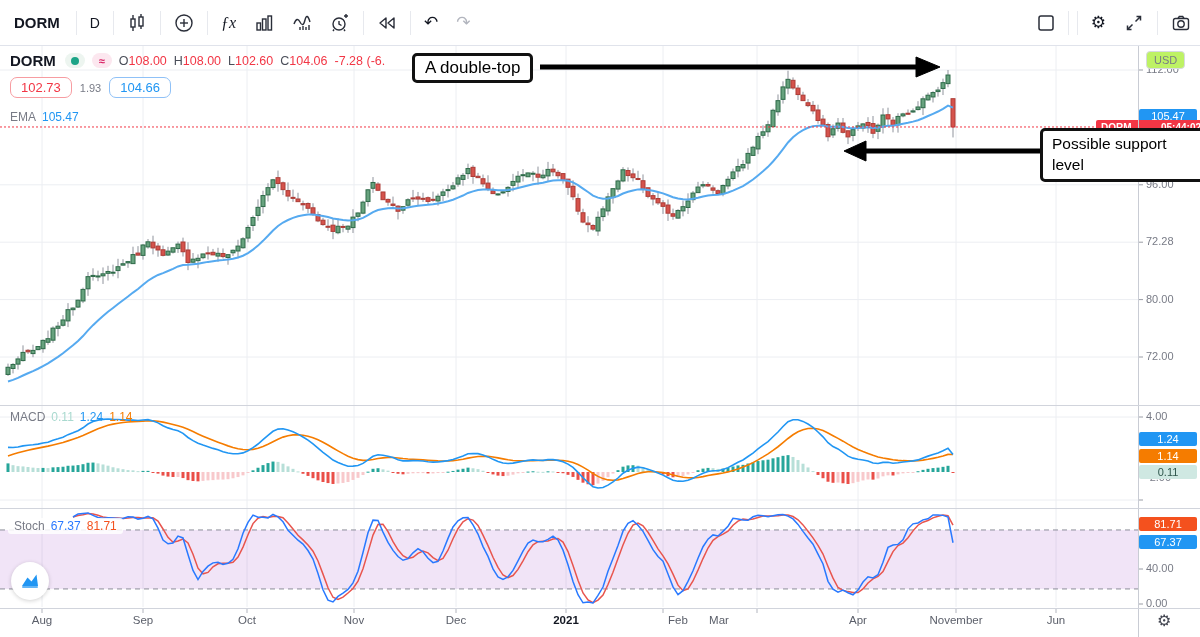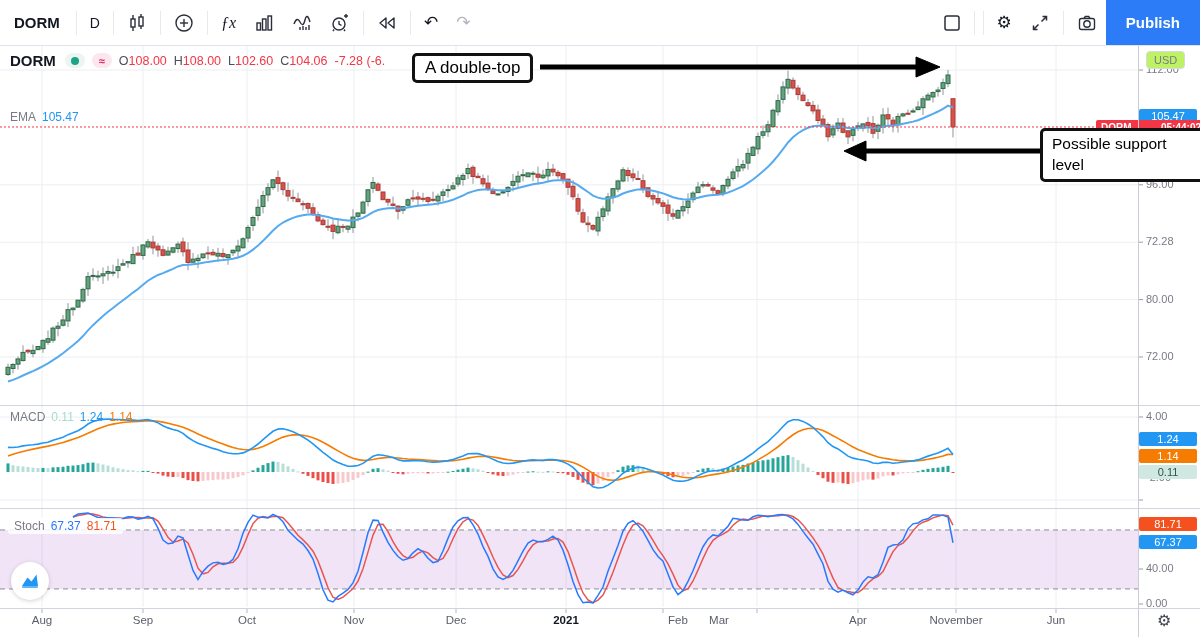--- a/index.html
+++ b/index.html
@@ -839,35 +839,39 @@
         </svg>
       </div>
       <div class="tb-sep"></div>
       <div class="tb-btn tb-ic">
         <svg width="20" height="20" viewBox="0 0 20 20" fill="none" stroke="#2a2e39" stroke-width="1.4">
           <rect x="2.5" y="5.5" width="15" height="11" rx="2"></rect>
             <path d="M7 5.5l1.3-2h3.4l1.3 2"></path>
             <circle cx="10" cy="11" r="3.2"></circle>
         </svg>
       </div>
-      <div id="publish-btn">Publish</div>
     </div>
   </div>
 
   <div id="legend1">
     <span class="sym">DORM</span>
     <span class="chip chip-green">
         <span class="dot"></span>
       </span>
     <span class="chip chip-pink">≈</span>
     <span><span class="o-lbl">O</span><span class="o-val">108.00</span></span>
     <span><span class="o-lbl">H</span><span class="o-val">108.00</span></span>
     <span><span class="o-lbl">L</span><span class="o-val">102.60</span></span>
     <span><span class="o-lbl">C</span><span class="o-val">104.06</span></span>
     <span class="o-val">-7.28 (-6.</span>
+  </div>
+  <div id="legend2">
+    <span class="quote-box">102.73</span>
+    <span class="spread">1.93</span>
+    <span class="quote-box ask">104.66</span>
   </div>
   <div id="legend3">
     <span>EMA</span><span class="v">105.47</span>
   </div>
   <div id="legend-macd">
     <span>MACD</span><span class="h">0.11</span><span class="m">1.24</span><span class="s">1.14</span>
   </div>
   <div id="legend-stoch">
     <span>Stoch</span><span class="k">67.37</span><span class="d">81.71</span>
   </div>

